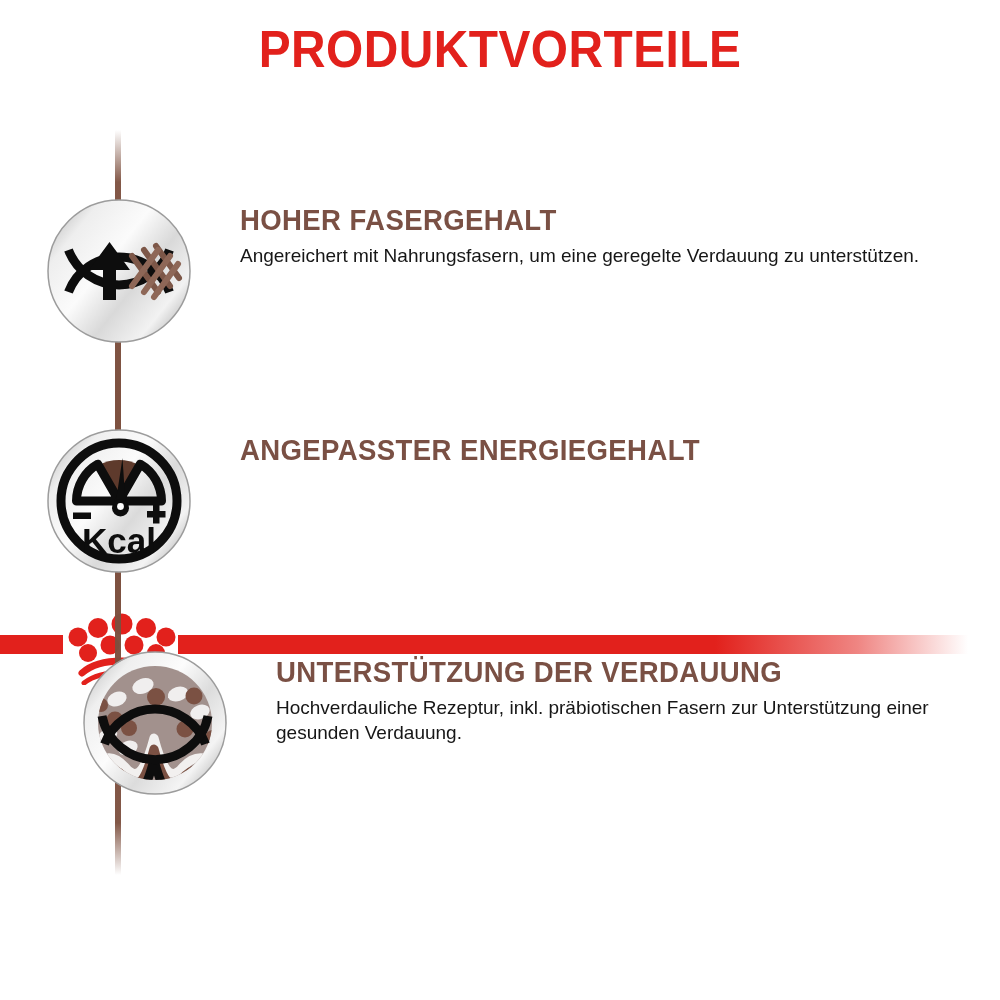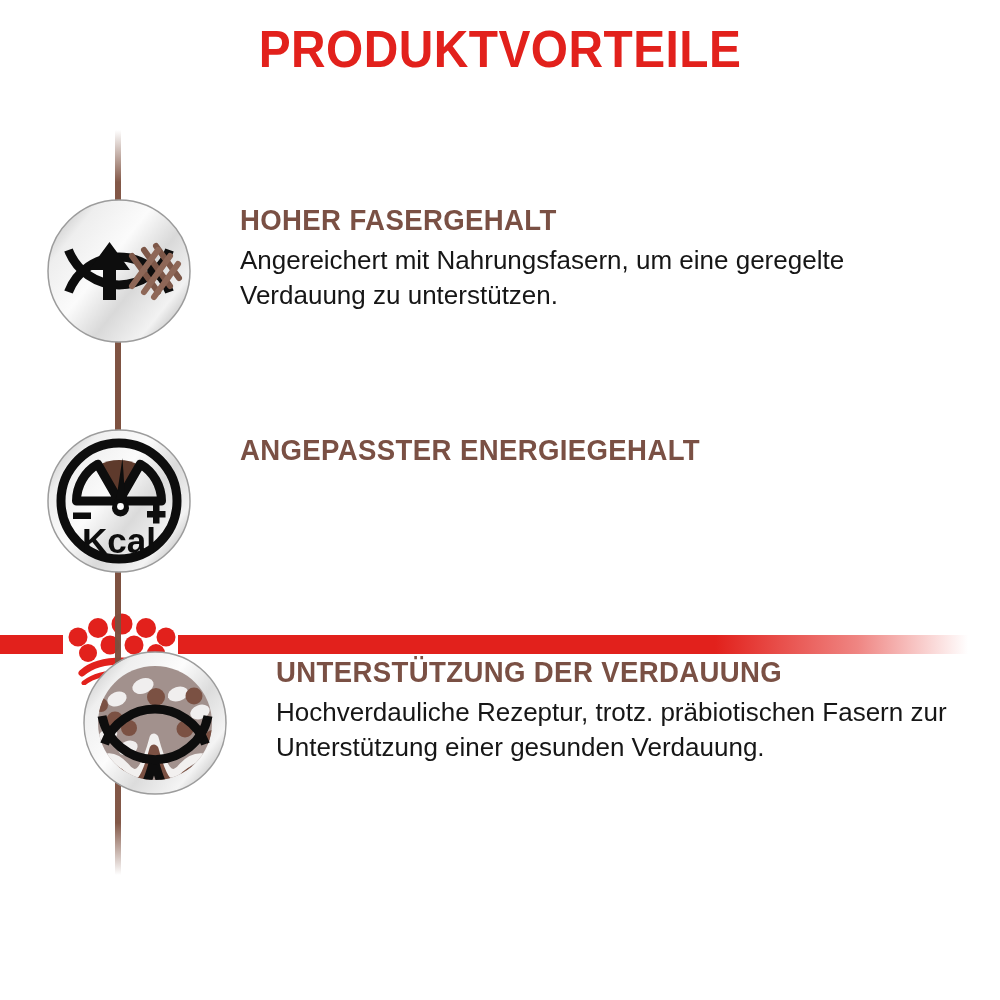--- a/index.html
+++ b/index.html
@@ -88,21 +88,21 @@
     font-weight: bold;
     letter-spacing: 0.4px;
     transform: scaleX(0.95);
     transform-origin: left top;
     line-height: 1.15;
     margin: 0 0 6px 0;
     white-space: nowrap;
   }
   .benefit-body {
     color: #161616;
-    font-size: 26px;
+    font-size: 19px;
     line-height: 1.32;
     margin: 0;
     max-width: 690px;
   }
 
   
   .footer {
     position: absolute;
     left: 0;
     bottom: 0;
@@ -299,21 +299,21 @@
         </g>
 
         <g clip-path="url(#outerClip3)" fill="none" stroke="#0d0d0d" stroke-width="9" stroke-linecap="butt">
           <path d="M 22.5 94 A 54 54 0 0 1 123.5 94"></path>
           <path d="M 20 66 A 54 54 0 0 0 126 66"></path>
         </g>
       </svg>
     </div>
     <div class="benefit-text">
       <div class="benefit-heading">UNTERSTÜTZUNG DER VERDAUUNG</div>
-      <div class="benefit-body">Hochverdauliche Rezeptur, trotz. präbiotischen Fasern zur Unterstützung einer gesunden Verdauung.</div>
+      <div class="benefit-body">Hochverdauliche Rezeptur, inkl. präbiotischen Fasern zur Unterstützung einer gesunden Verdauung.</div>
     </div>
   </div>
 
   <div class="footer">
     <div class="bar-left"></div>
     <div class="bar-right"></div>
     <div class="crown">
       <svg width="120" height="72" viewBox="0 0 120 72" aria-hidden="true">
         <g fill="#e2211c">
 

